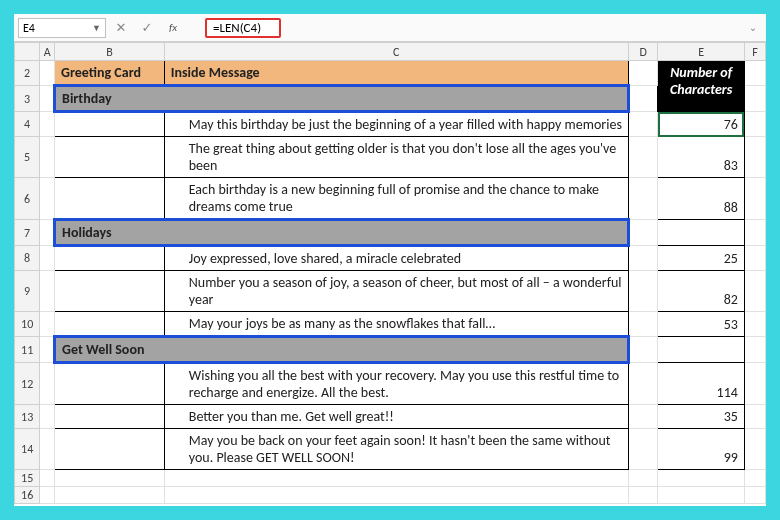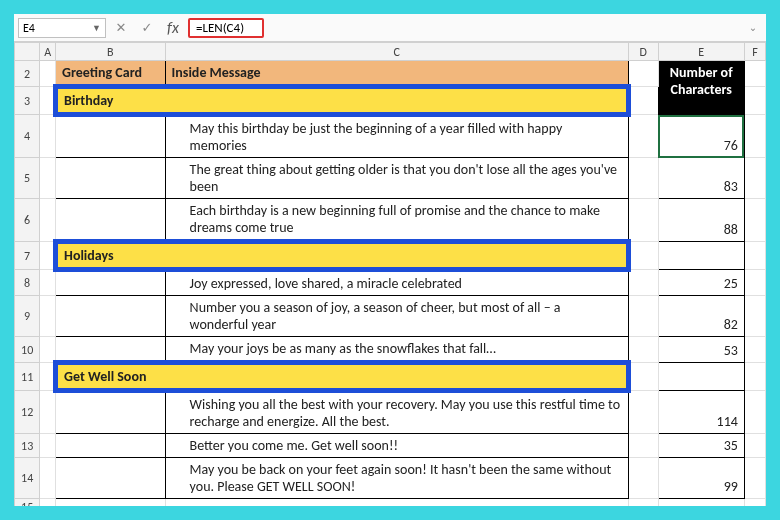--- a/index.html
+++ b/index.html
@@ -40,30 +40,31 @@
     justify-content: space-between;
     padding: 0 4px;
     font-size: 12px;
   }
   .chev { color:#666; font-size:9px; }
   .fbar-btn {
     width: 22px; height:20px;
     display:flex;align-items:center;justify-content:center;
     color:#888;
   }
-  .fx { font-style: italic; color:#555; font-size:16px; }
+  .fx { font-style: italic; color:#555; font-size:11px; }
   .formula {
     flex: 0 0 auto;
     height: 20px;
     border: 2px solid #e03030;
     background: #fff;
     display:flex;align-items:center;
     padding: 0 18px 0 6px;
     font-size: 13px;
     border-radius:2px;
+    margin-left:17px;
   }
   .rest { flex:1; }
   .expand {
     width:18px;height:20px;display:flex;align-items:center;justify-content:center;color:#888;font-size:10px;
   }
   
   .sheet {
     flex:1;
     overflow:hidden;
     background:#fff;
@@ -92,22 +93,22 @@
     color:#222;
   }
   .colA { width:12px; }
   .colB { width:104px; }
   .colC { width:440px; }
   .colD { width:28px; }
   .colE { width:82px; }
   .colF { width:20px; }
   
   .hdrcell { background:#f2b77c; font-weight:bold; border:1px solid #000; }
-  .blackhdr { background:#000; color:#fff; font-weight:bold; text-align:center; border:1px solid #000; }
-  .catrow { background:#fde047; font-weight:bold; border:5px solid #1d4ed8;margin-top:40px; }
+  .blackhdr { background:#000; color:#fff; font-weight:bold; text-align:center; border:1px solid #000;font-style:italic; }
+  .catrow { background:#a3a3a3; font-weight:bold; border:3px solid #1d4ed8;margin-top:40px; }
   .msgcell { border:1px solid #000;padding-left:24px; }
   .numcell { border:1px solid #000; text-align:right; vertical-align:bottom;margin-left:32px; }
   .selected { outline:2px solid #1f7040; outline-offset:-2px; }
   .emptynum { border:1px solid #000; }
 </style>
 </head>
 <body>
 
 <div class="app">
 
@@ -233,21 +234,21 @@
             <td class="msgcell"></td>
         <td class="msgcell">Wishing you all the best with your recovery. May you use this restful time to recharge and energize. All the best.</td>
         <td></td>
         <td class="numcell">114</td>
         <td></td>
       </tr>
       <tr>
         <th class="rowh">13</th>
         <td></td>
             <td class="msgcell"></td>
-        <td class="msgcell">Better you come me. Get well soon!!</td>
+        <td class="msgcell">Better you than me. Get well great!!</td>
         <td></td>
         <td class="numcell">35</td>
         <td></td>
       </tr>
       <tr>
         <th class="rowh">14</th>
         <td></td>
             <td class="msgcell"></td>
         <td class="msgcell">May you be back on your feet again soon! It hasn't been the same without you. Please GET WELL SOON!</td>
         <td></td>

